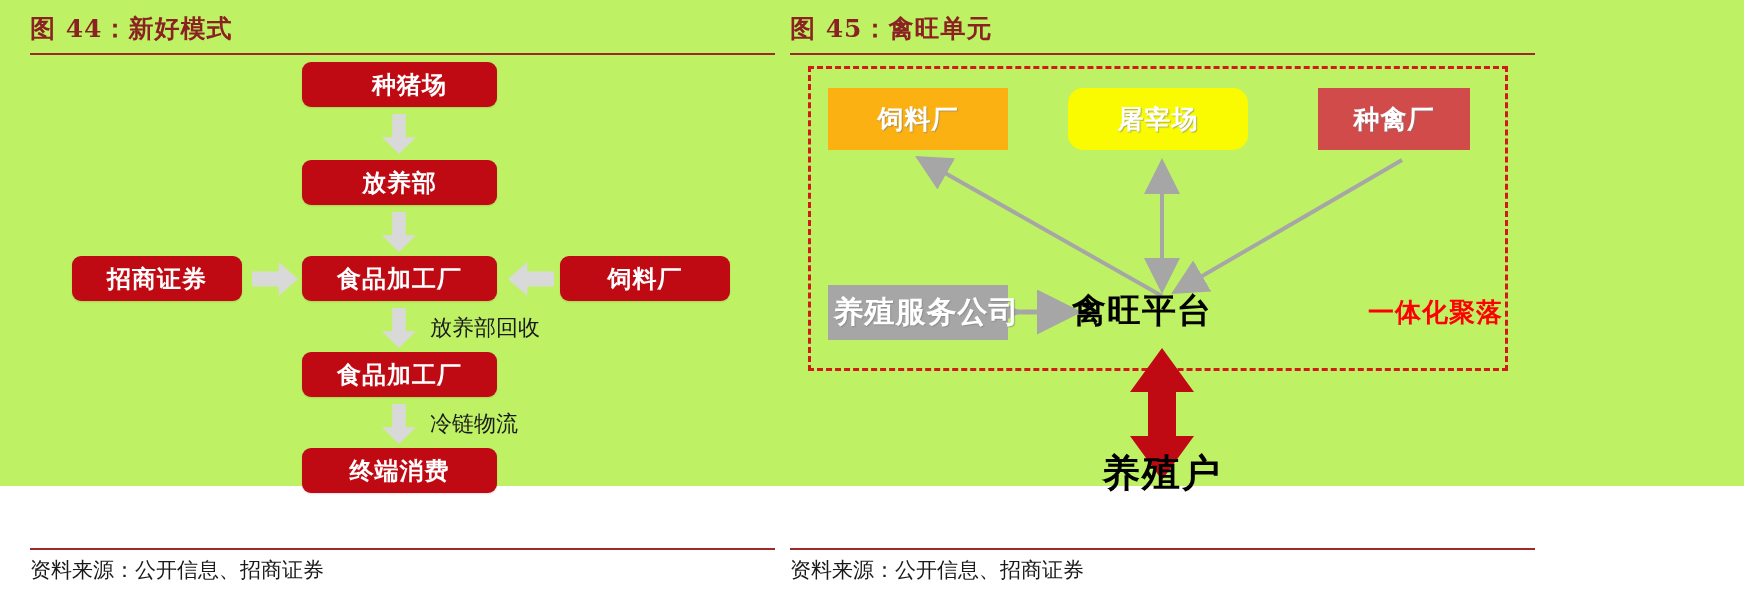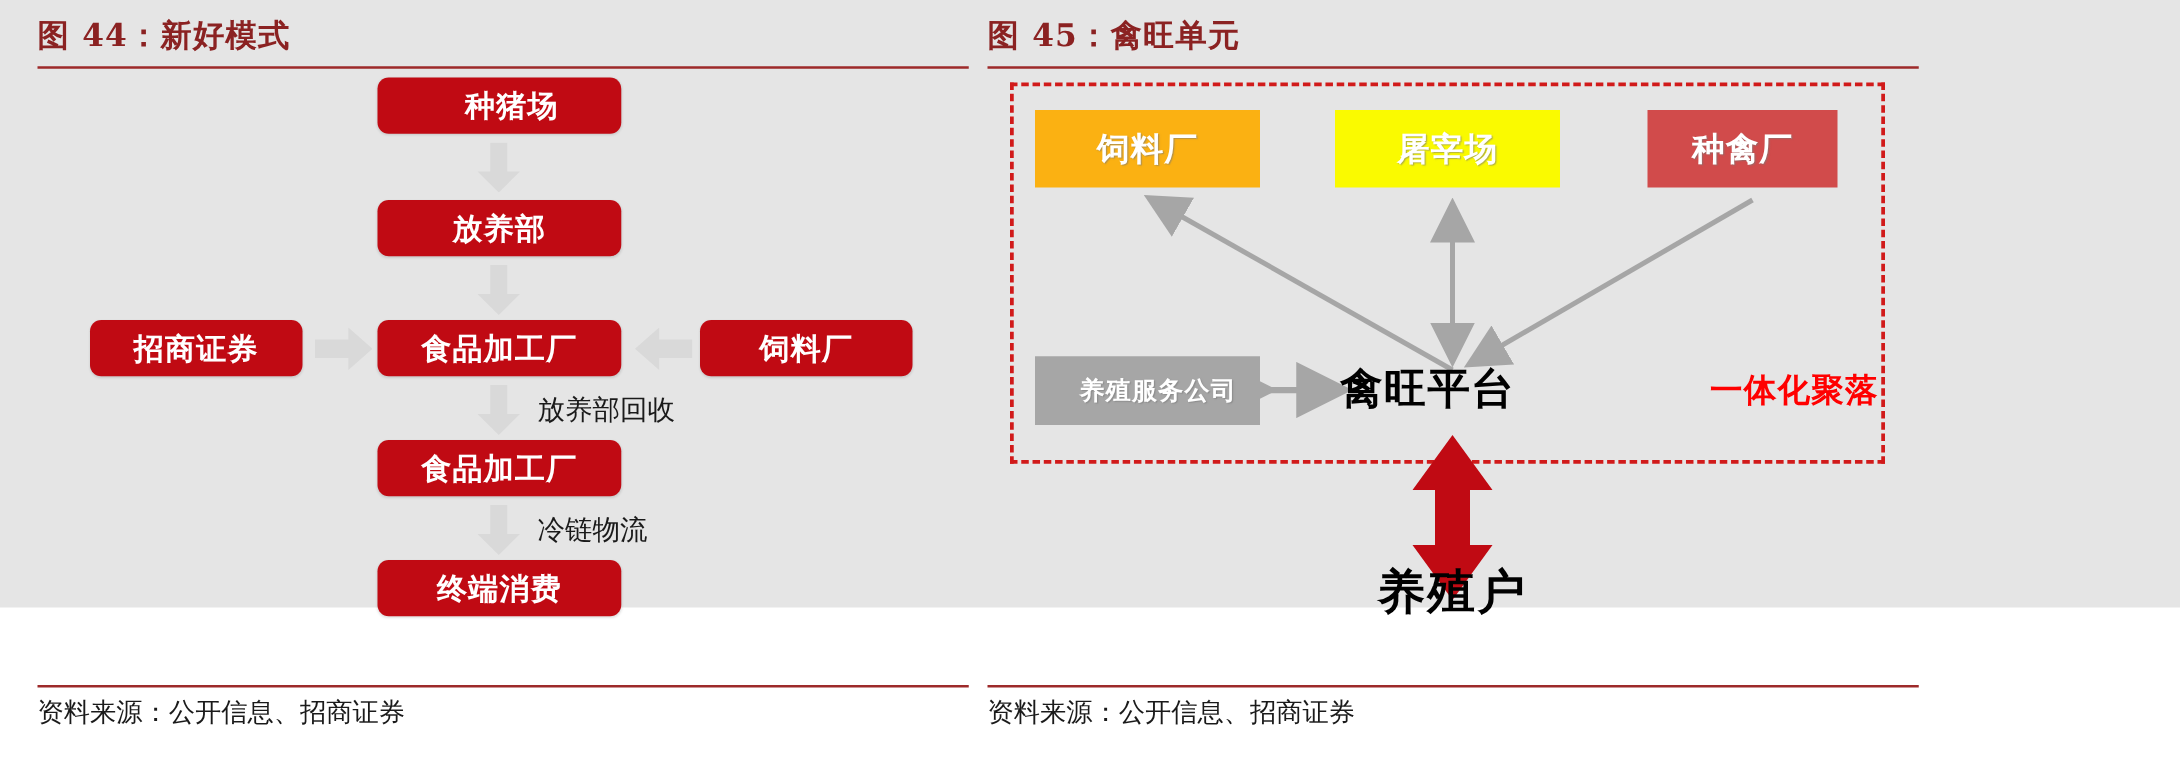--- a/index.html
+++ b/index.html
@@ -2,21 +2,21 @@
 <html><head>
 <meta charset="utf-8">
 <style>
   * { box-sizing: border-box; margin: 0; padding: 0; }
   html, body {
     width: 1744px; height: 614px;
     background: #ffffff;
     font-family: "Liberation Serif", "DejaVu Serif", serif;
     overflow: hidden;
   }
-  .page { position: relative; width: 1744px; height: 486px; background:#e5e5e5; }
+  .page { position: relative; width: 1744px; height: 486px; background:#bef264; }
 
   
   .panel { position: absolute; top: 0; height: 614px; }
   #panel-left  { left: 30px;  width: 745px; }
   #panel-right { left: 790px; width: 745px; }
 
   
   .fig-title {
     position: absolute; top: 12px; left: 0;
     font-size: 25px; font-weight: bold; color: #8B2222;
@@ -90,21 +90,21 @@
     display: flex; align-items: center; justify-content: center;
     font-weight: bold; font-size: 26px; white-space: nowrap;
     color: #ffffff;
     letter-spacing: 1px;
     font-family: "DejaVu Sans", "Liberation Sans", sans-serif;
     text-shadow: 1px 1px 1px rgba(120,120,120,0.55);
   }
   .cbox.feed   { background: #FBB112; }
   .cbox.slaugh { background: #FAFA00; }
   .cbox.breed  { background: #D14B4B; }
-  .cbox.service{ background: #A6A6A6; font-size: 20px; padding-left: 17px; }
+  .cbox.service{ background: #A6A6A6; font-size: 30px; padding-left: 17px; }
 
   .platform-text {
     position: absolute;
     font-weight: bold; color: #000000;
     font-size: 34px; white-space: nowrap; letter-spacing: 1px;
     font-family: "DejaVu Sans", "Liberation Sans", sans-serif;
   }
   .cluster-text {
     position: absolute;
     font-weight: bold; color: #FF0000;
@@ -188,21 +188,21 @@
 
       <line x1="372" y1="286" x2="372" y2="166" stroke="#A6A6A6" stroke-width="4" marker-end="url(#ah)"></line>
 
       <line x1="612" y1="160" x2="388" y2="290" stroke="#A6A6A6" stroke-width="4" marker-end="url(#ah)"></line>
 
       <line x1="222" y1="312" x2="282" y2="312" stroke="#A6A6A6" stroke-width="5" marker-end="url(#ah)" marker-start="url(#ah2)"></line>
     </svg>
 
     <div class="cbox feed" style="left:38px; top:88px; width:180px; height:62px;">饲料厂</div>
 
-    <div class="cbox slaugh" style="left:278px; top:88px; width:180px; height:62px;">屠宰场</div>
+    <div class="cbox slaugh" style="left:278px; top:88px; width:180px; height:62px;border-radius:15px;">屠宰场</div>
 
     <div class="cbox breed" style="left:528px; top:88px; width:152px; height:62px;">种禽厂</div>
 
     <div class="cbox service" style="left:38px; top:285px; width:180px; height:55px;">养殖服务公司</div>
 
     <div class="platform-text" style="left:282px; top:288px;">禽旺平台</div>
 
     <div class="cluster-text" style="left:578px; top:295px;">一体化聚落</div>
 
     <svg class="svg-layer" viewBox="0 0 745 614">

